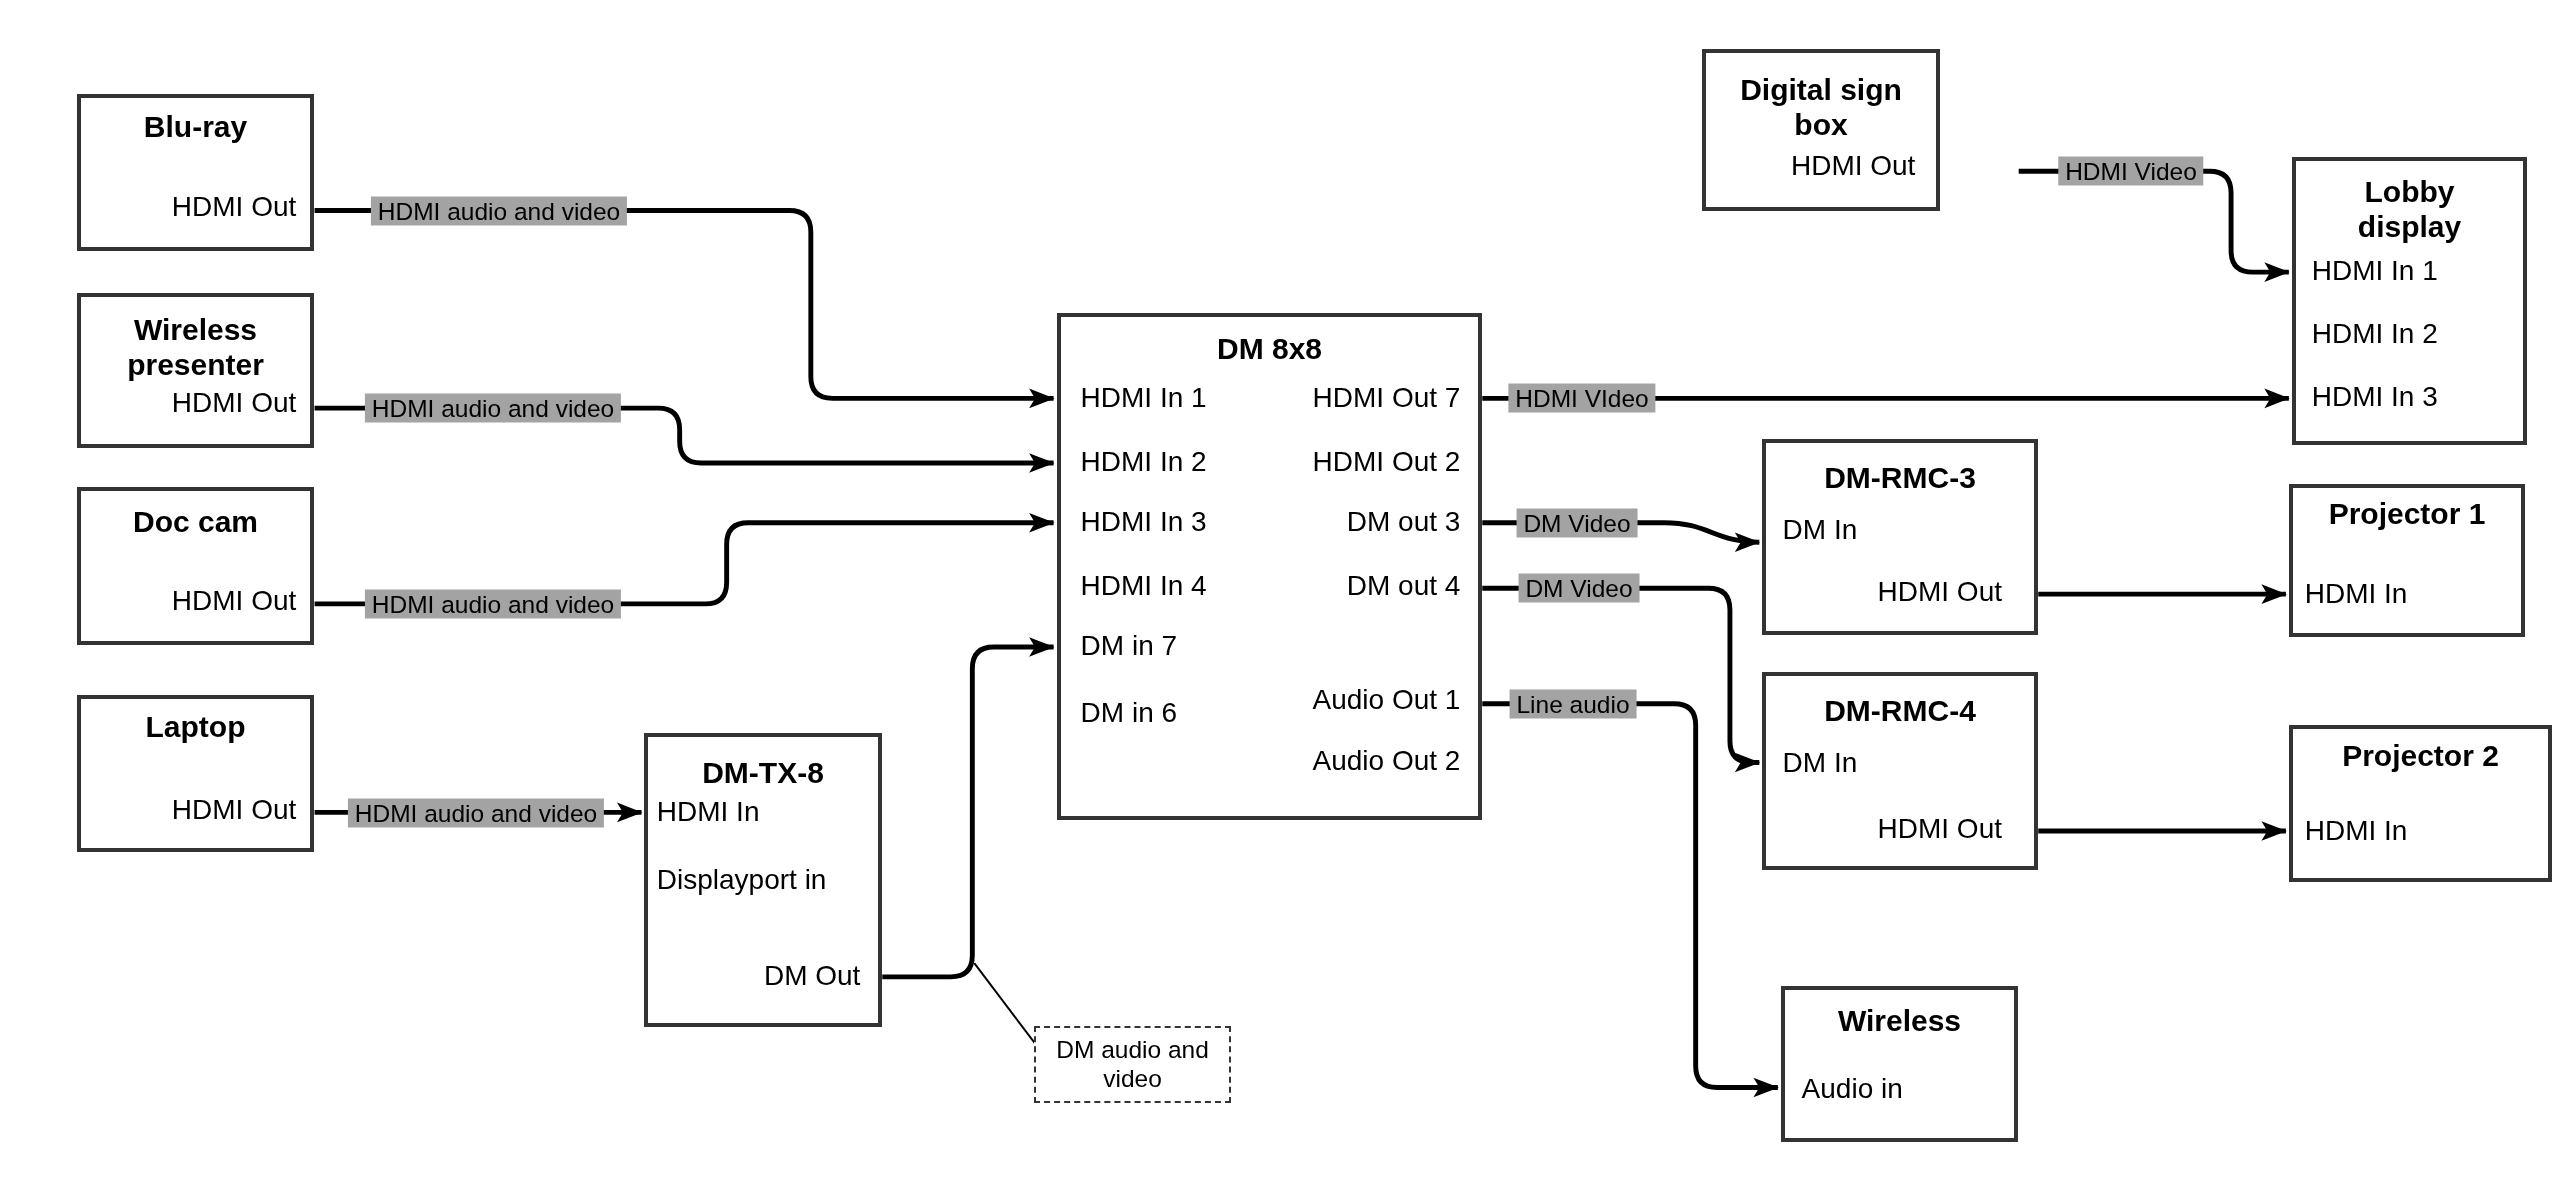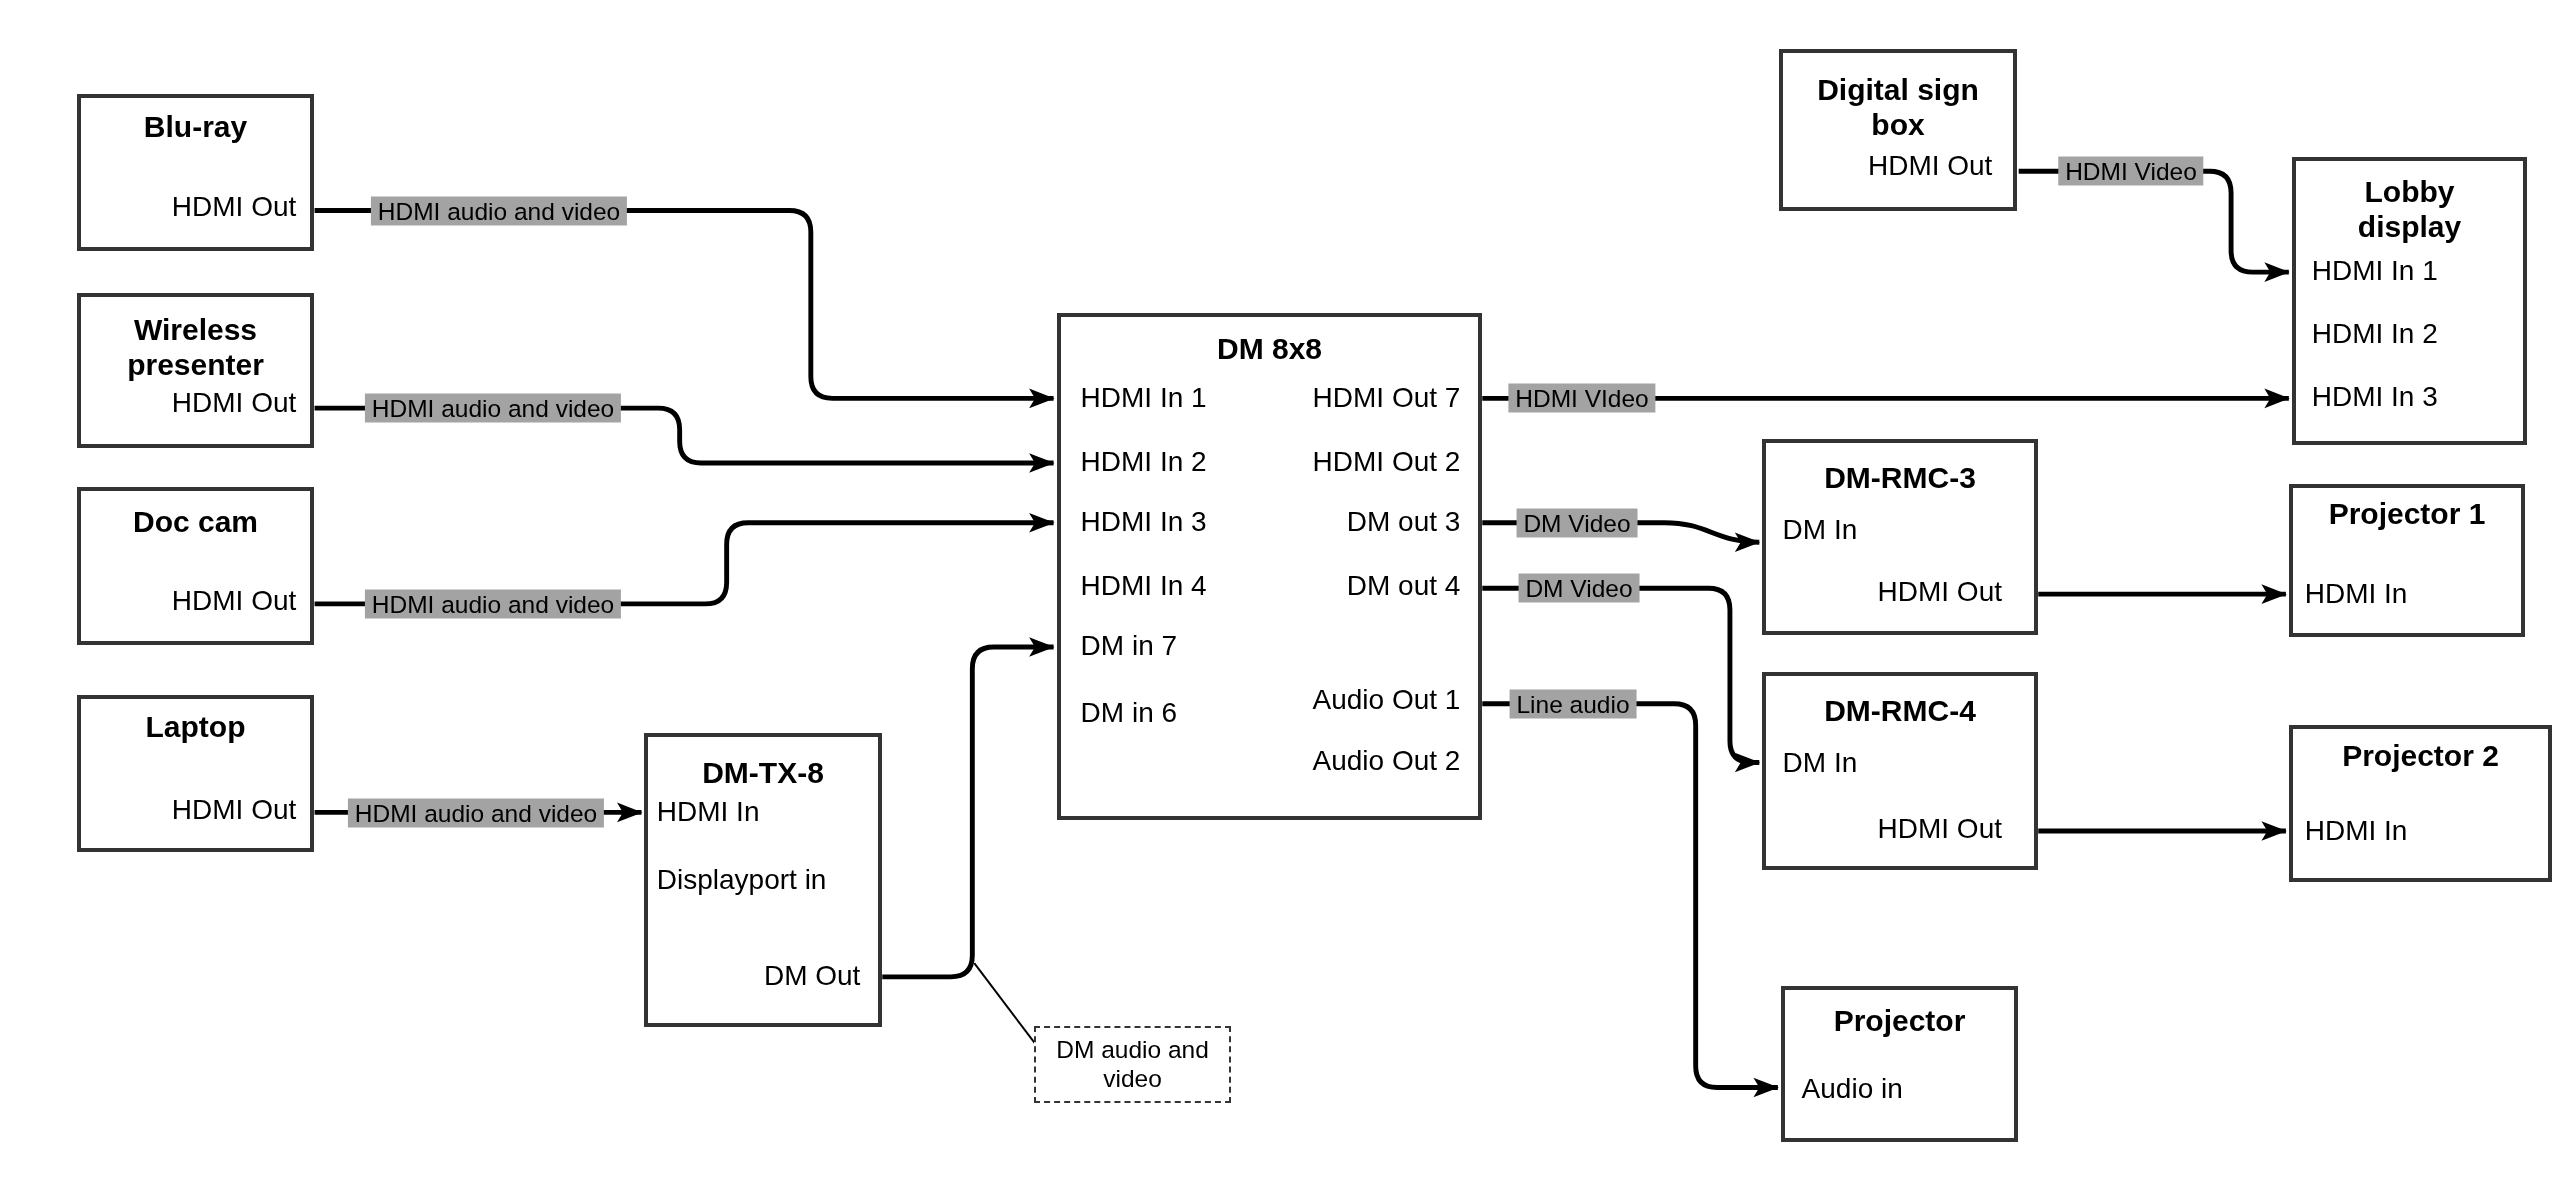--- a/index.html
+++ b/index.html
@@ -28,21 +28,21 @@
     border:2px dashed #333333;z-index:2;text-align:center;
     font-size:24.5px;line-height:29px;
   }
   
   #n-bluray   {left:77px;  top:94px;  width:237px; height:157px;}
   #n-wireless {left:77px;  top:293px; width:237px; height:155px;}
   #n-doccam   {left:77px;  top:487px; width:237px; height:158px;}
   #n-laptop   {left:77px;  top:695px; width:237px; height:157px;}
   #n-dmtx     {left:644px; top:733px; width:238px; height:294px;}
   #n-dm8x8    {left:1057px;top:313px; width:425px; height:507px;}
-  #n-digital  {left:1779px;top:49px;  width:238px; height:162px;}
+  #n-digital  {left:1702px;top:49px;  width:238px; height:162px;}
   #n-lobby    {left:2292px;top:157px; width:235px; height:288px;}
   #n-rmc3     {left:1762px;top:439px; width:276px; height:196px;}
   #n-proj1    {left:2289px;top:484px; width:236px; height:153px;}
   #n-rmc4     {left:1762px;top:672px; width:276px; height:198px;}
   #n-proj2    {left:2289px;top:725px; width:263px; height:157px;}
   #n-amp      {left:1781px;top:986px;width:237px; height:156px;}
   
   #n-bluray .title{top:10.8px;}
   #n-wireless .title{top:14.7px;left:13.7px;right:13.7px;}
   #n-doccam .title{top:12.7px;}
@@ -199,21 +199,21 @@
     <span class="port" id="p-rmc4-dmin">DM In</span>
     <span class="port" id="p-rmc4-out">HDMI Out</span>
   </div>
 
   <div class="node" id="n-proj2">
     <div class="title">Projector 2</div>
     <span class="port" id="p-proj2-in">HDMI In</span>
   </div>
 
   <div class="node" id="n-amp">
-    <div class="title">Projector</div>
+    <div class="title">Wireless</div>
     <span class="port" id="p-amp-in">Audio in</span>
   </div>
 
   <span class="wlabel" id="wl-1">HDMI audio and video</span>
   <span class="wlabel" id="wl-2">HDMI audio and video</span>
   <span class="wlabel" id="wl-3">HDMI audio and video</span>
   <span class="wlabel" id="wl-4">HDMI audio and video</span>
   <span class="wlabel" id="wl-5">HDMI VIdeo</span>
   <span class="wlabel" id="wl-6">DM Video</span>
   <span class="wlabel" id="wl-7">DM Video</span>

